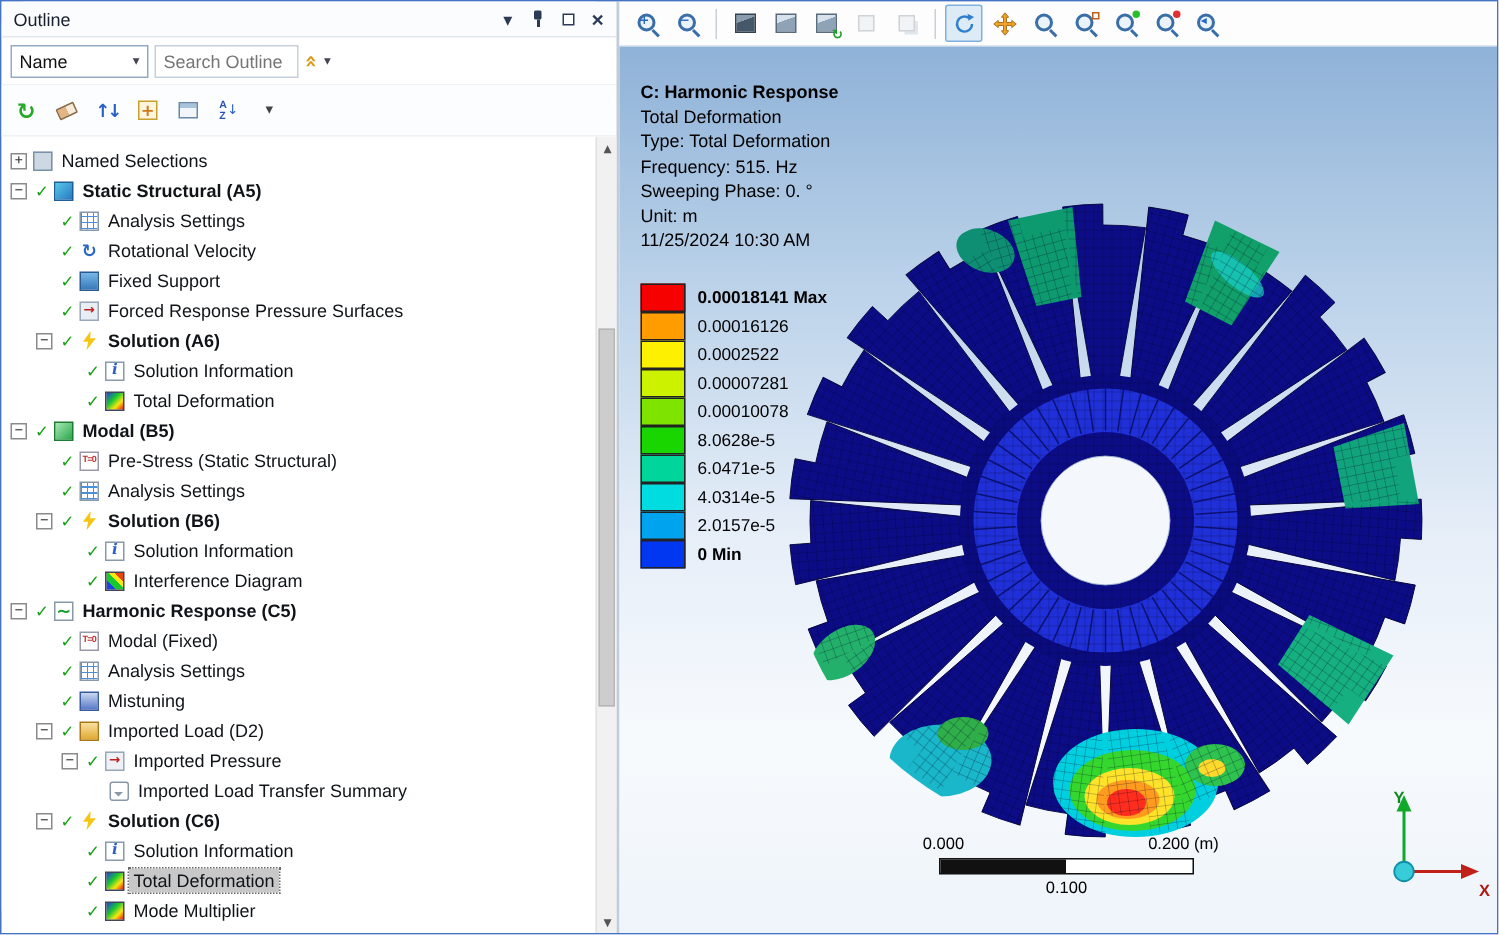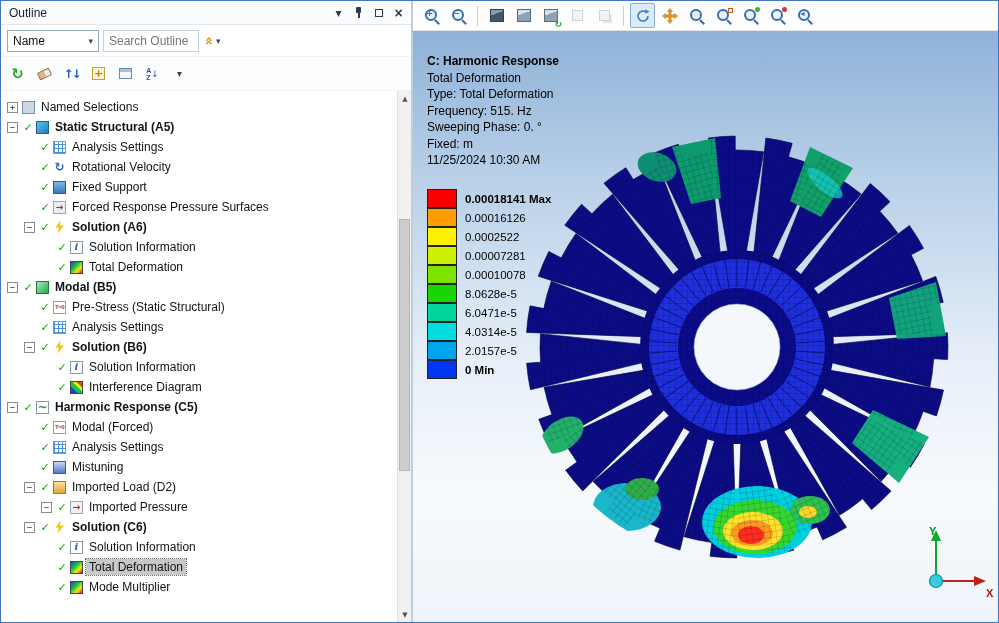--- a/index.html
+++ b/index.html
@@ -271,21 +271,21 @@
             <span class="exp">−</span>
             <span class="chk">✓</span>
             <span class="ti ti-harmonic">~</span>
             <span class="tlabel b">Harmonic Response (C5)</span>
           </div>
           <div class="trow">
             <span class="tsp" style="width: 23px;"></span>
             <span class="tsp" style="width: 14px;"></span>
             <span class="chk">✓</span>
             <span class="ti ti-pre-stress">T=0</span>
-            <span class="tlabel">Modal (Forced)</span>
+            <span class="tlabel">Modal (Fixed)</span>
           </div>
           <div class="trow">
             <span class="tsp" style="width: 23px;"></span>
             <span class="tsp" style="width: 14px;"></span>
             <span class="chk">✓</span>
             <span class="ti ti-analysis-settings"></span>
             <span class="tlabel">Analysis Settings</span>
           </div>
           <div class="trow">
             <span class="tsp" style="width: 23px;"></span>
@@ -300,20 +300,26 @@
             <span class="chk">✓</span>
             <span class="ti ti-imported-load"></span>
             <span class="tlabel">Imported Load (D2)</span>
           </div>
           <div class="trow">
             <span class="tsp" style="width: 40px;"></span>
             <span class="exp">−</span>
             <span class="chk">✓</span>
             <span class="ti ti-imported-pressure">→</span>
             <span class="tlabel">Imported Pressure</span>
+          </div>
+          <div class="trow">
+            <span class="tsp" style="width: 57px;"></span>
+            <span class="tsp" style="width: 14px;"></span>
+            <span class="ti ti-bubble"></span>
+            <span class="tlabel">Imported Load Transfer Summary</span>
           </div>
           <div class="trow">
             <span class="tsp" style="width: 23px;"></span>
             <span class="exp">−</span>
             <span class="chk">✓</span>
             <span class="ti ti-solution"></span>
             <span class="tlabel b">Solution (C6)</span>
           </div>
           <div class="trow">
             <span class="tsp" style="width: 40px;"></span>
@@ -413,21 +419,21 @@
         </div>
       </div>
 
     <div id="viewport">
       <div id="anno">
           <div class="first">C: Harmonic Response</div>
           <div class="">Total Deformation</div>
           <div class="">Type: Total Deformation</div>
           <div class="">Frequency: 515. Hz</div>
           <div class="">Sweeping Phase: 0. °</div>
-          <div class="">Fixed: m</div>
+          <div class="">Unit: m</div>
           <div class="">11/25/2024 10:30 AM</div>
         </div>
       <div id="legend">
           <div class="lrow">
             <span class="lsw" style="background: rgb(246, 0, 0);"></span>
             <span class="llab b">0.00018141 Max</span>
           </div>
           <div class="lrow">
             <span class="lsw" style="background: rgb(255, 156, 0);"></span>
             <span class="llab">0.00016126</span>
@@ -594,20 +600,26 @@
             <line x1="198.824962997874" y1="178.73483572721068" x2="184.27661239688183" y2="154.811092399909"></line>
             <line x1="206.09593460922548" y1="174.96732190967282" x2="194.9407040935307" y2="149.28540546752015"></line>
             <line x1="213.81219373057849" y1="172.22496275913207" x2="206.2578841381818" y2="145.26327871339367"></line>
             <line x1="221.83000105422522" y1="170.55884323782016" x2="218.01733487953032" y2="142.8196367488029"></line>
           </g>
         <circle cx="230" cy="230" r="59" fill="#0c0c86"></circle>
         <circle cx="230" cy="230" r="59" fill="url(#mesh)"></circle>
         <circle cx="230" cy="230" r="43" fill="#f4f8fc" stroke="#9ab0c8" stroke-width="0.6"></circle>
       </svg>
 
+      <div id="scalebar">
+        <span class="sblab" style="left:0;top:0;width:40px;text-align:center">0.000</span>
+        <span class="sblab" style="left:150px;top:0;width:60px;text-align:center">0.200 (m)</span>
+        <div id="sbbar"></div>
+        <span class="sblab" style="left:77px;top:29px;width:50px;text-align:center">0.100</span>
+      </div>
 
       <svg id="triad" width="96" height="86" viewBox="0 0 96 86">
         <line x1="34" y1="58" x2="34" y2="16" stroke="#10a828" stroke-width="2"></line>
         <polygon points="34,7 29,18 39,18" fill="#10a828"></polygon>
         <line x1="34" y1="58" x2="74" y2="58" stroke="#c02018" stroke-width="2"></line>
         <polygon points="84,58 72,53 72,63" fill="#c02018"></polygon>
         <circle cx="34" cy="58" r="6.5" fill="#38ccd8" stroke="#1090a8" stroke-width="1.2"></circle>
         <text x="27" y="12" font-size="11" font-weight="bold" fill="#0d8a20" font-family="Liberation Sans, sans-serif">Y</text>
         <text x="84" y="74" font-size="11" font-weight="bold" fill="#b01810" font-family="Liberation Sans, sans-serif">X</text>
       </svg>

